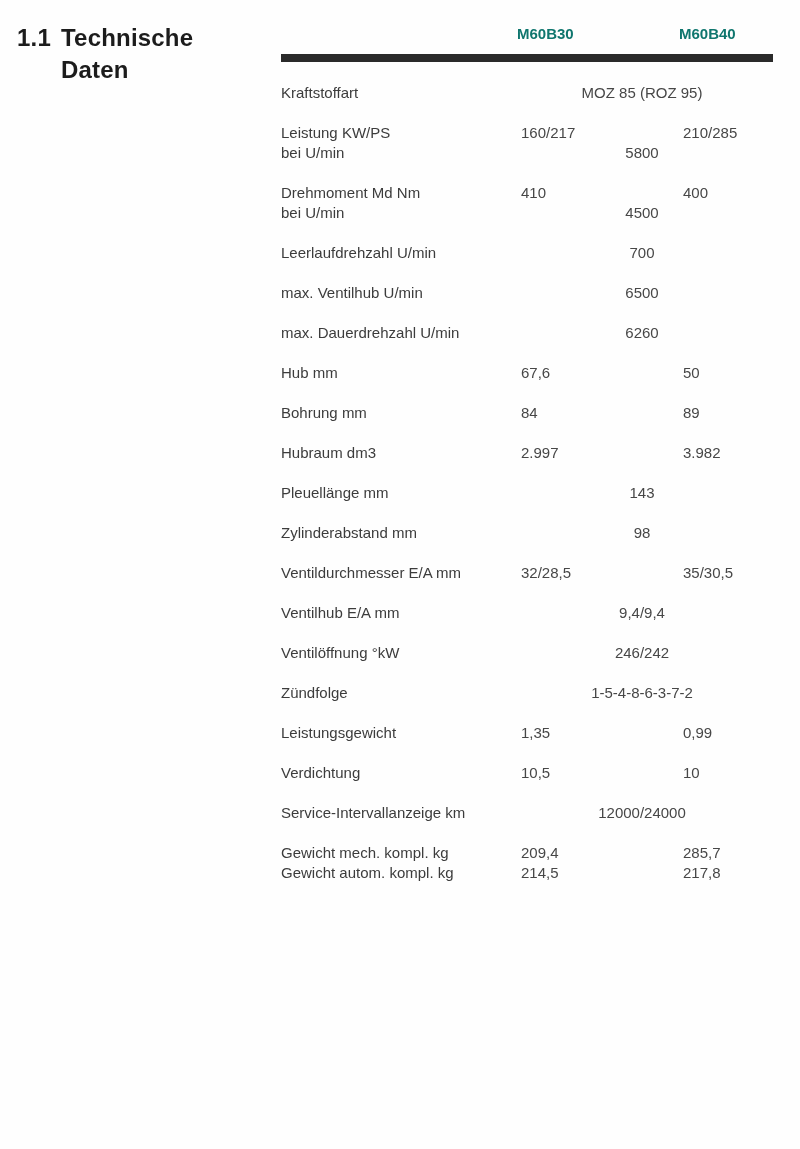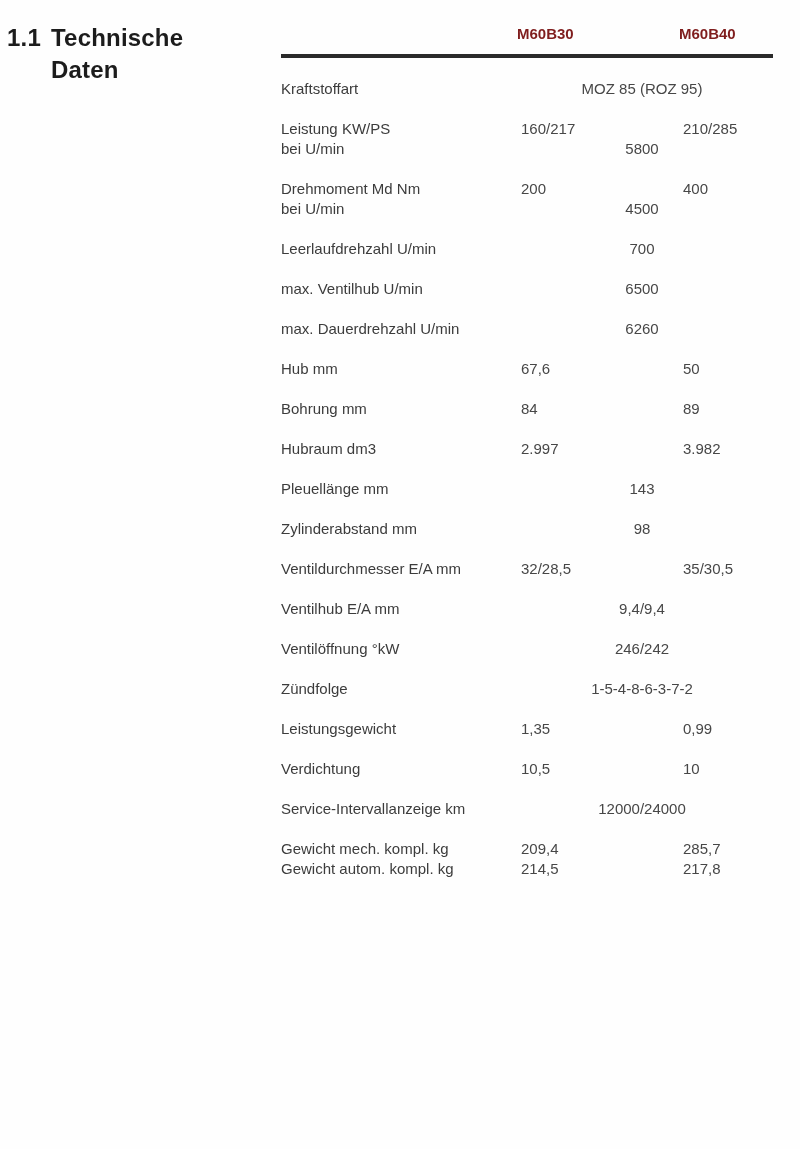--- a/index.html
+++ b/index.html
@@ -10,43 +10,43 @@
     color: #3d3d3d;
     position: relative;
     overflow: hidden;
   }
   .page {
     position: absolute; inset: 0;
     background: #fefefe;
   }
   
   .heading {
-    position: absolute; left: 7px; top: 22px;
+    position: absolute; left: 17px; top: 22px;
     display: flex;
     font-weight: bold;
     font-size: 24px;
     line-height: 32px;
     color: #1c1c1c;
     letter-spacing: 0.2px;
   }
   .heading .num { width: 44px; }
   .heading .lines { display: flex; flex-direction: column; }
   
   .datatable {
     position: absolute; left: 281px; top: 24px;
     width: 492px;
     font-size: 15px;
     line-height: 20px;
   }
   .thead {
     display: flex;
     font-weight: bold;
-    color: #7f1d1d;
+    color: #0f766e;
     padding-bottom: 10px;
-    border-bottom: 4px solid #d946ef;
+    border-bottom: 8px solid #d946ef;
     margin-bottom: 21px;
   }
   .thead .spacer { width: 236px; }
   .thead .hcol1 { width: 162px; }
   .thead .hcol2 { flex: 1; }
   .row { display: flex; margin-bottom: 20px; }
   .row .label { width: 240px; color: #3c3c3c; }
   .row .label div { white-space: nowrap; }
   .row .values { width: 252px; color: #474747; }
   .vline { display: flex; }
@@ -101,21 +101,21 @@
           </div>
   </div>
 
   <div class="row">
     <div class="cell label">
             <div>Drehmoment Md Nm</div>
             <div>bei U/min</div>
           </div>
     <div class="cell values">
             <div class="vline">
-              <div class="vcol1">200</div>
+              <div class="vcol1">410</div>
               <div class="vcol2">400</div>
             </div>
             <div class="vline">
               <div class="vshared">4500</div>
             </div>
           </div>
   </div>
 
   <div class="row">
     <div class="cell label">

